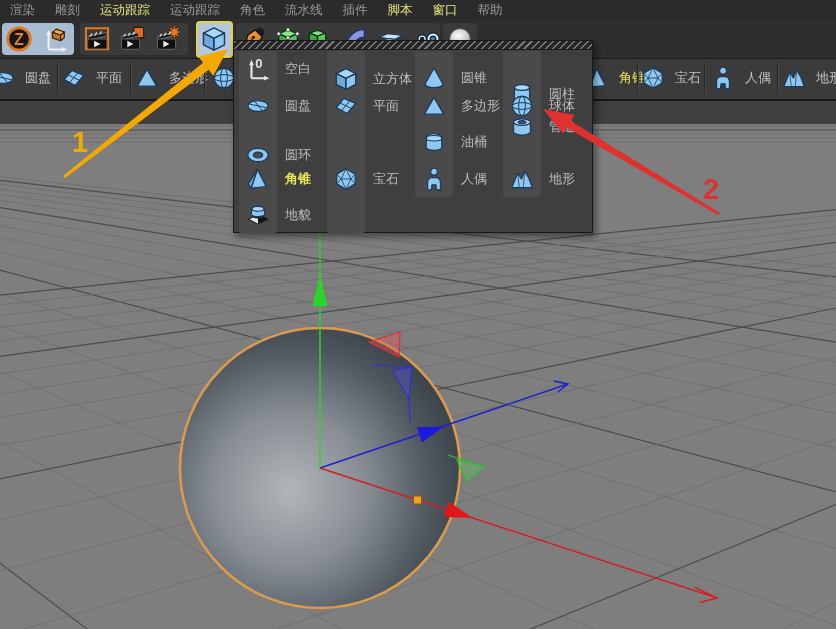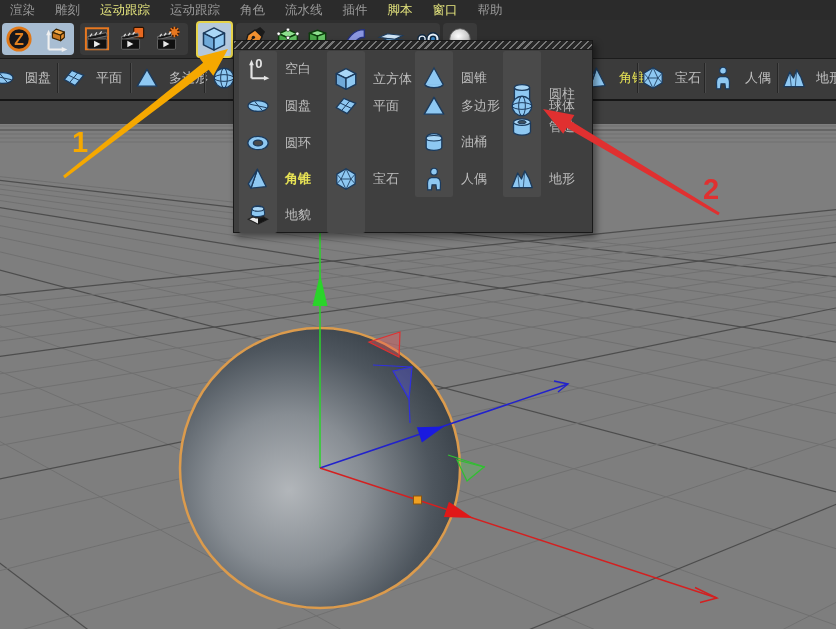--- a/index.html
+++ b/index.html
@@ -357,21 +357,21 @@
         </div>
         <div class="drow" style="top: 36.5px;">
           <span class="picon"><svg viewBox="0 0 24 24">
               <g stroke="#1b3a5c" stroke-width="1.2">
                 <ellipse cx="12" cy="12" rx="9.3" ry="5" fill="#8ec8f2"></ellipse>
                 <path d="M4 10.2l16 3.4M9 7.8l7 8.4" fill="none" stroke-width="0.9"></path>
               </g>
             </svg></span>
           <span class="dlab">圆盘</span>
         </div>
-        <div class="drow" style="top: 74px; text-decoration: underline;">
+        <div class="drow" style="top: 86px; text-decoration: underline;">
           <span class="picon"><svg viewBox="0 0 24 24">
               <path d="M12 5.8a9.4 6.2 0 1 0 0 12.4a9.4 6.2 0 1 0 0-12.4M12 9.3a4.3 2.7 0 1 1 0 5.4a4.3 2.7 0 1 1 0-5.4" fill="#8ec8f2" fill-rule="evenodd" stroke="#1b3a5c" stroke-width="1.2"></path>
             </svg></span>
           <span class="dlab">圆环</span>
         </div>
         <div class="drow hl" style="top: 109.5px;">
           <span class="picon"><svg viewBox="0 0 24 24">
               <g stroke="#1b3a5c" stroke-width="1.2" stroke-linejoin="round">
                 <polygon points="11.5,3 19.5,19 5.5,20.5" fill="#8ec8f2"></polygon>
                 <polygon points="11.5,3 5.5,20.5 3,16.5" fill="#6fa9d8"></polygon>

